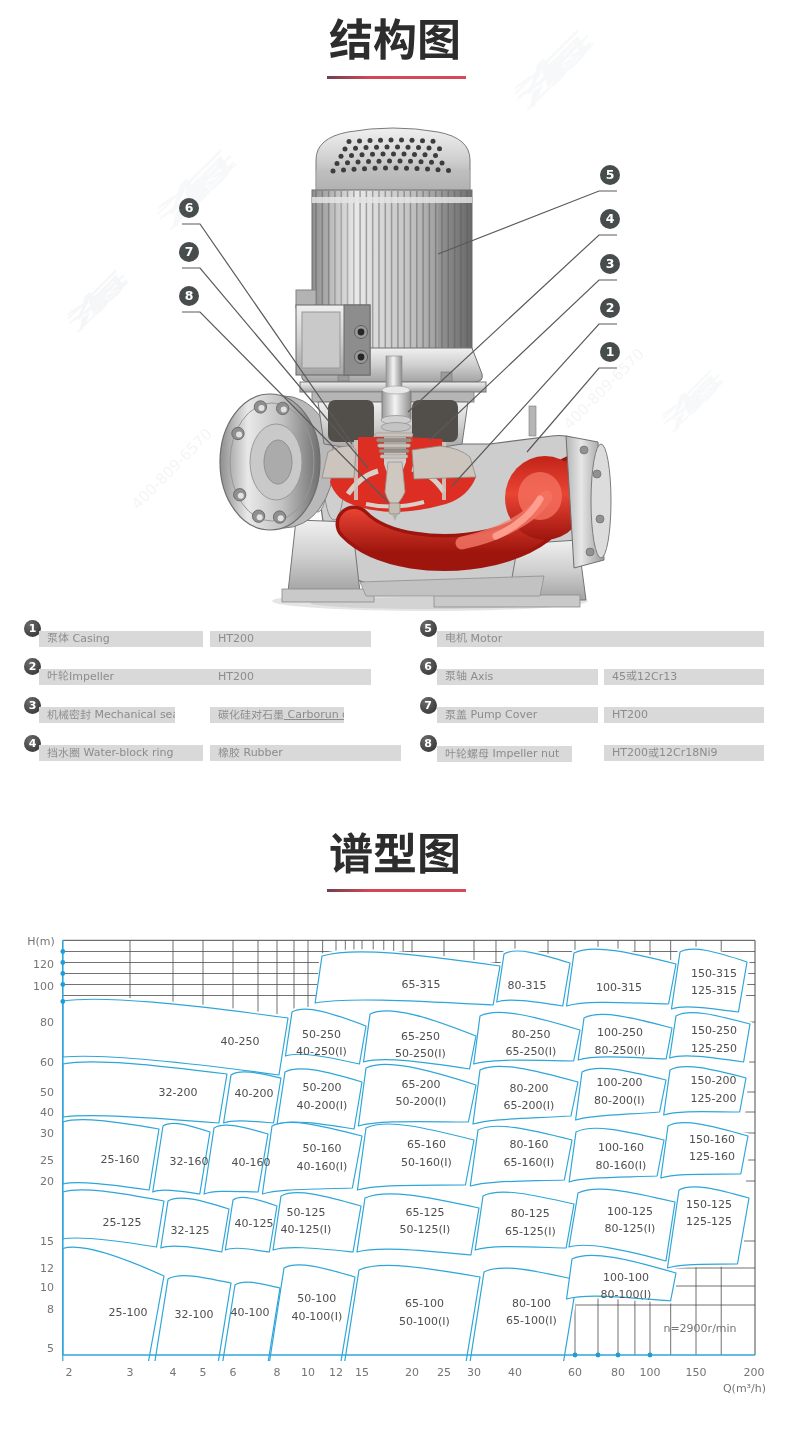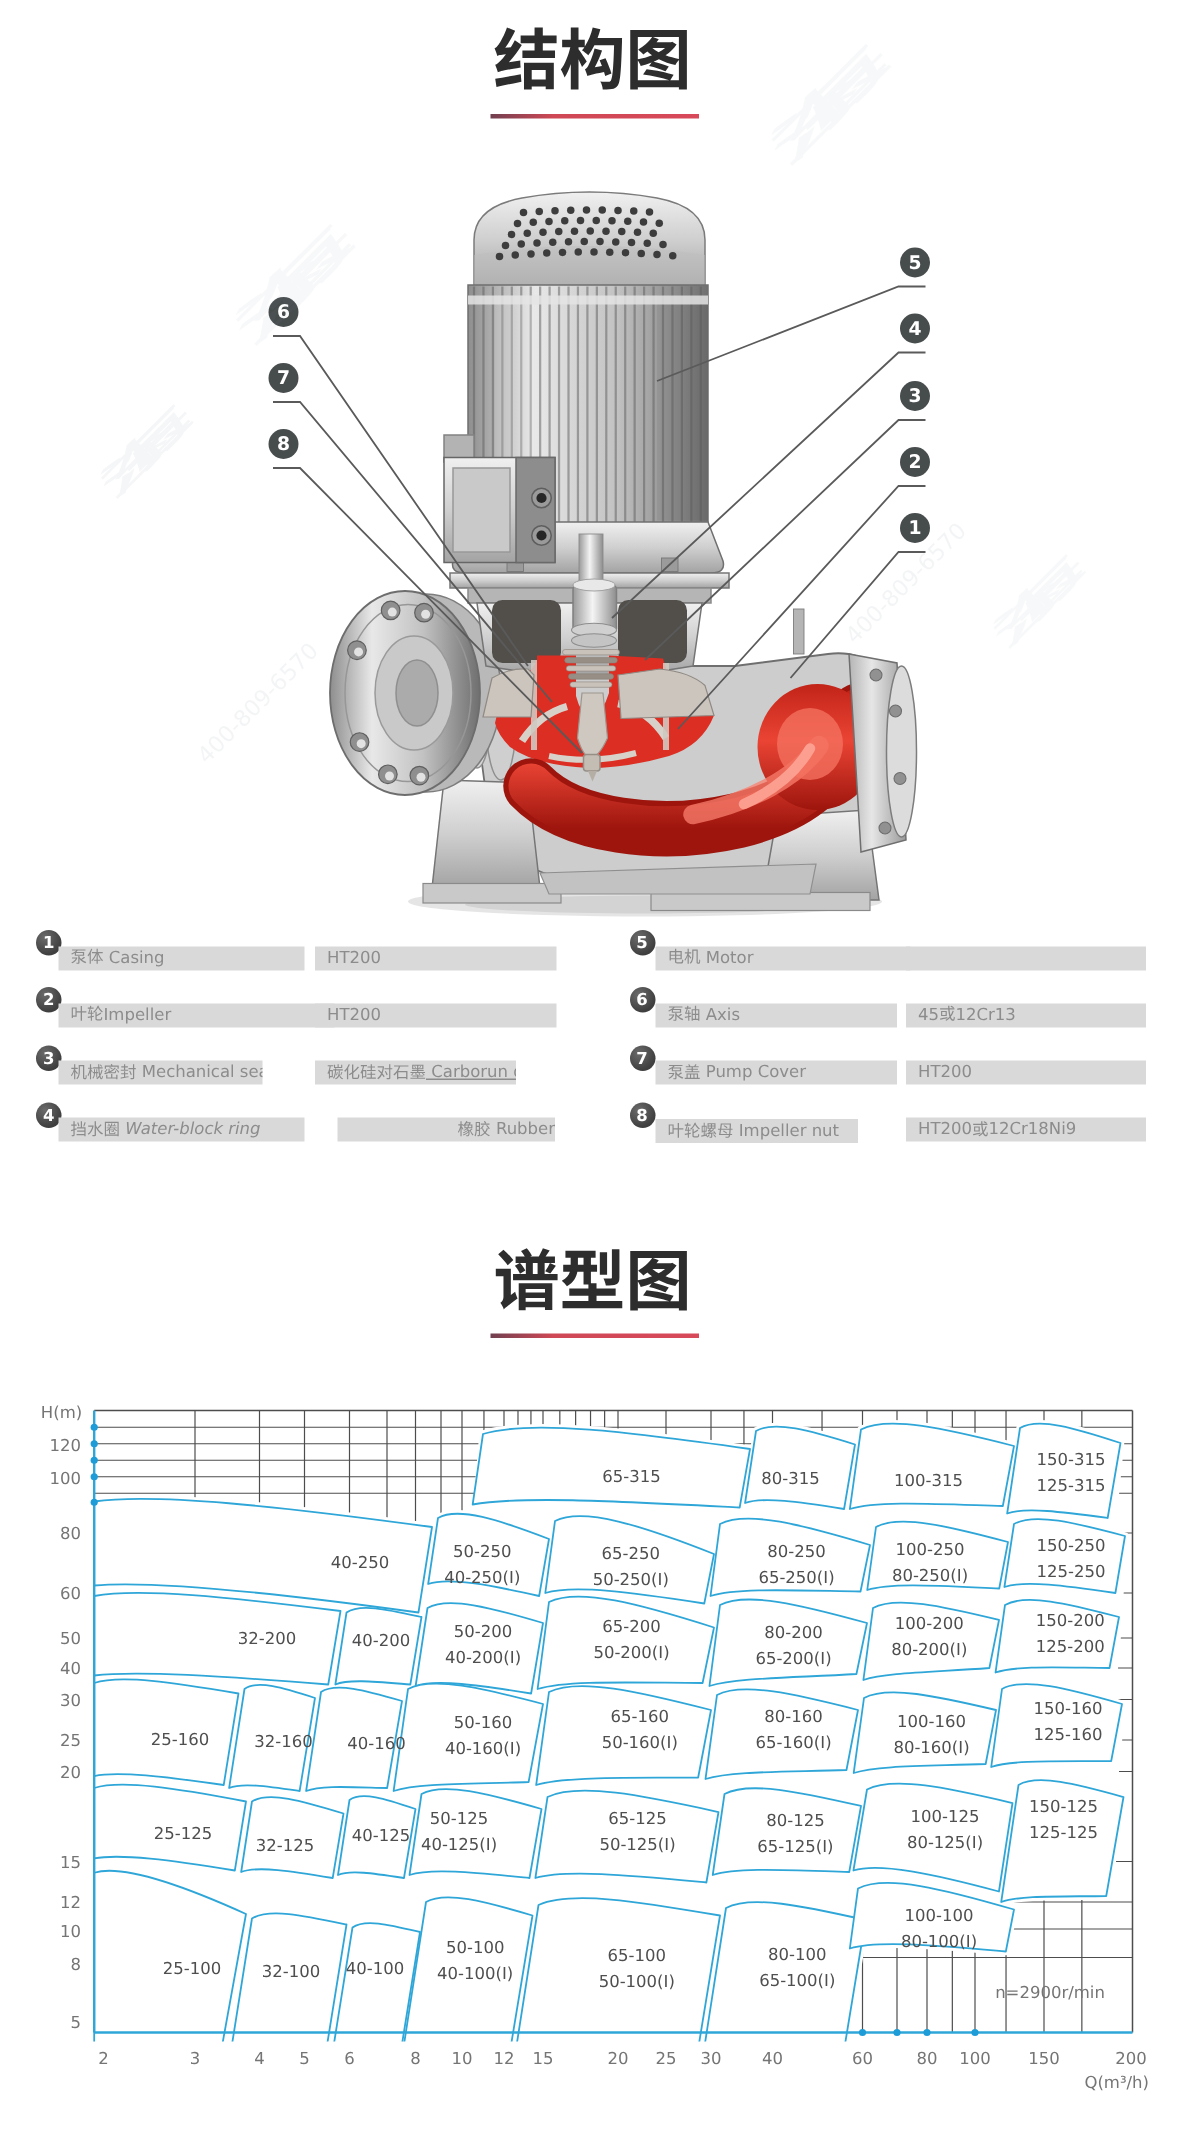--- a/index.html
+++ b/index.html
@@ -394,28 +394,28 @@
           </svg></span><span class="cjk" style="width: 1em;"><svg viewBox="0 0 1000 1000" preserveAspectRatio="none" style="width:100%">
             <path d="M390 854V924H961V854H720V687H923V618H720V488H646V618H445V687H646V854ZM423 391V461H946V391H722V247H909V179H722V42H648V179H460V247H648V391ZM50 93V162H176C148 315 103 456 31 552C44 571 61 616 66 634C85 609 103 582 119 552V914H184V834H382V401H185C211 326 232 245 247 162H421V93ZM184 469H317V767H184Z" fill="currentColor"></path>
           </svg></span><span class="cjk" style="width: 1em;"><svg viewBox="0 0 1000 1000" preserveAspectRatio="none" style="width:100%">
             <path d="M502 486C549 557 594 652 610 712L676 679C660 619 612 527 563 458ZM91 427C152 482 217 547 275 613C215 741 136 838 45 897C63 912 86 940 98 958C190 892 268 800 329 677C374 733 411 786 435 831L495 776C466 724 419 662 364 599C410 484 443 347 460 185L411 171L398 174H70V245H378C363 353 339 450 307 536C254 481 198 427 144 380ZM765 40V281H482V353H765V858C765 876 758 881 741 882C724 882 668 883 605 880C615 903 626 938 630 959C715 959 766 957 796 944C827 931 839 908 839 858V353H959V281H839V40Z" fill="currentColor"></path>
           </svg></span><span class="cjk" style="width: 1em;"><svg viewBox="0 0 1000 1000" preserveAspectRatio="none" style="width:100%">
             <path d="M66 116V189H353C293 368 182 557 25 674C41 688 65 715 77 731C140 684 195 626 244 561V960H320V890H796V958H876V452H317C367 368 408 278 439 189H936V116ZM320 818V524H796V818Z" fill="currentColor"></path>
           </svg></span><span class="cjk" style="width: 1em;"><svg viewBox="0 0 1000 1000" preserveAspectRatio="none" style="width:100%">
             <path d="M188 575C165 627 122 671 68 693L120 733C181 704 225 650 249 592ZM341 594C356 625 370 667 374 694L441 678C436 652 421 611 405 581ZM288 170C311 202 334 246 344 274L394 254C384 226 360 185 336 154ZM541 594C564 625 588 667 598 694L662 671C650 644 627 604 602 574ZM651 150C637 182 611 231 590 262L635 279C657 250 683 209 708 169ZM230 133H461V290H230ZM534 133H770V290H534ZM743 597C788 634 841 688 866 723L925 692C899 657 846 607 801 571H942V514H534V451H858V397H534V341H843V83H161V341H461V397H147V451H461V514H59V571H798ZM460 663V727H170V784H460V867H55V928H949V867H534V784H840V727H534V663Z" fill="currentColor"></path>
           </svg></span> Carborun dum</div>
       <div class="p-badge" style="left: 24px; top: 734.9px;">4</div>
-      <div class="p-cell" style="left: 39px; top: 745.4px; width: 164px; font-style: italic;"><span class="cjk" style="width: 1em;"><svg viewBox="0 0 1000 1000" preserveAspectRatio="none" style="width:100%">
+      <div class="p-cell" style="left: 39px; top: 745.4px; width: 164px;"><span class="cjk" style="width: 1em;"><svg viewBox="0 0 1000 1000" preserveAspectRatio="none" style="width:100%">
             <path d="M849 104C831 179 796 287 766 351L828 371C858 308 895 209 924 125ZM405 129C434 202 466 300 480 362L547 338C533 275 499 180 468 107ZM369 817V889H840V951H913V409H697V43H624V409H392V482H840V611H403V679H840V817ZM178 41V242H44V313H178V528C121 545 69 560 28 571L48 646L178 605V867C178 882 173 886 159 886C147 887 106 887 62 885C71 905 81 936 84 954C150 955 190 953 216 941C242 929 251 910 251 868V582L373 543L363 472L251 506V313H370V242H251V41Z" fill="currentColor"></path>
           </svg></span><span class="cjk" style="width: 1em;"><svg viewBox="0 0 1000 1000" preserveAspectRatio="none" style="width:100%">
             <path d="M71 296V372H317C269 570 166 721 39 804C57 815 87 844 100 862C241 762 358 574 407 312L358 293L344 296ZM817 228C768 296 689 385 623 447C592 395 564 340 542 284V42H462V858C462 875 456 879 440 880C424 881 372 881 314 879C326 902 339 939 343 961C420 961 469 959 500 945C530 932 542 908 542 857V435C633 616 763 774 919 856C932 834 957 803 975 787C854 731 745 627 660 503C730 444 819 353 885 276Z" fill="currentColor"></path>
           </svg></span><span class="cjk" style="width: 1em;"><svg viewBox="0 0 1000 1000" preserveAspectRatio="none" style="width:100%">
             <path d="M276 209C299 235 323 273 331 300L381 278C373 252 348 215 324 189ZM476 169C466 218 453 263 437 304H243V353H415C403 376 390 398 376 419H197V469H336C291 520 235 560 168 591C181 603 202 630 210 643C255 619 296 592 332 560V736C332 801 358 816 448 816C467 816 614 816 635 816C703 816 722 795 728 706C712 703 689 695 675 686C671 755 664 766 628 766C597 766 475 766 451 766C403 766 394 761 394 735V588H577C574 629 571 647 566 653C561 659 555 660 544 659C534 659 505 659 473 656C480 669 485 688 487 701C518 704 552 703 567 702C588 701 602 697 613 686C625 671 629 638 633 561C633 553 633 539 633 539H355C377 517 398 494 416 469H594C635 540 710 605 787 639C797 623 816 600 831 589C764 566 702 521 660 469H808V419H450C462 398 473 376 484 353H770V304H665C683 275 702 238 720 204L661 187C649 221 625 270 606 304H503C518 265 530 222 539 177ZM82 81V959H153V919H847V959H920V81ZM153 856V146H847V856Z" fill="currentColor"></path>
           </svg></span> Water-block ring</div>
-      <div class="p-cell" style="left: 225px; top: 745.4px; width: 145px; text-align: right;"><span class="cjk" style="width: 1em;"><svg viewBox="0 0 1000 1000" preserveAspectRatio="none" style="width:100%">
+      <div class="p-cell" style="left: 210px; top: 745.4px; width: 191px;"><span class="cjk" style="width: 1em;"><svg viewBox="0 0 1000 1000" preserveAspectRatio="none" style="width:100%">
             <path d="M712 160C698 188 681 218 664 242H478C502 215 522 188 541 160ZM180 40V233H50V303H173C146 439 89 599 30 683C43 701 62 734 70 756C110 692 149 591 180 485V959H249V436C276 481 306 535 320 563L364 509C348 483 275 380 249 348V303H335C348 315 361 333 369 345C385 332 401 319 416 306V464H558C516 505 452 546 354 579C368 591 386 610 394 622C474 594 533 562 576 527C590 542 602 558 612 575C544 630 424 689 332 717C344 729 360 752 368 767C453 734 562 676 636 621C642 637 647 652 652 668C578 743 442 821 331 856C344 869 360 891 368 906C466 869 583 799 663 729C671 797 658 856 636 876C623 891 607 894 587 894C570 894 543 893 514 890C526 907 532 934 533 953C557 954 582 955 600 955C638 954 661 947 686 921C729 884 746 773 717 663L761 637C797 739 857 844 919 902C930 884 953 860 969 848C905 799 842 703 807 609C843 586 879 561 908 537L869 490C824 527 755 574 698 608C680 565 653 523 617 489L638 464H903V242H740C765 207 789 165 806 129L759 98L748 102H576L603 48L532 35C499 114 433 211 338 284V233H249V40ZM480 299H635C633 329 626 366 603 406H480ZM695 299H836V406H672C689 367 694 330 695 299Z" fill="currentColor"></path>
           </svg></span><span class="cjk" style="width: 1em;"><svg viewBox="0 0 1000 1000" preserveAspectRatio="none" style="width:100%">
             <path d="M534 283C499 353 434 438 370 492C386 503 410 523 422 537C489 478 557 393 602 313ZM730 317C796 382 869 473 901 533L957 489C924 430 849 342 784 278ZM103 88V445C103 591 98 790 31 931C49 937 78 954 92 965C135 871 155 748 163 631H296V868C296 880 292 883 281 884C271 884 238 885 203 884C212 902 222 933 224 952C278 952 311 951 335 938C357 927 365 906 365 869V88ZM169 156H296V322H169ZM169 390H296V562H167C168 521 169 481 169 445ZM595 61C624 99 655 151 667 187H414V257H934V187H673L740 158C726 124 694 73 662 35ZM775 461C752 545 715 620 665 685C613 620 572 545 544 463L479 481C513 578 558 666 616 740C549 808 465 864 364 906C379 920 402 946 411 962C511 918 595 863 663 795C731 866 812 922 907 958C919 938 941 907 958 892C863 860 781 807 713 739C773 665 817 579 846 479Z" fill="currentColor"></path>
           </svg></span> Rubber</div>
       <div class="p-badge" style="left: 419.5px; top: 620px;">5</div>
       <div class="p-cell" style="left: 437px; top: 630.5px; width: 170px;"><span class="cjk" style="width: 1em;"><svg viewBox="0 0 1000 1000" preserveAspectRatio="none" style="width:100%">
             <path d="M452 472V616H204V472ZM531 472H788V616H531ZM452 402H204V259H452ZM531 402V259H788V402ZM126 185V751H204V689H452V795C452 912 485 943 597 943C622 943 791 943 818 943C925 943 949 890 962 738C939 732 907 718 887 704C880 834 870 867 814 867C778 867 632 867 602 867C542 867 531 855 531 797V689H865V185H531V42H452V185Z" fill="currentColor"></path>
           </svg></span><span class="cjk" style="width: 1em;"><svg viewBox="0 0 1000 1000" preserveAspectRatio="none" style="width:100%">
             <path d="M498 97V418C498 573 484 772 349 912C366 921 395 946 406 960C550 812 571 585 571 418V168H759V812C759 898 765 916 782 931C797 944 819 950 839 950C852 950 875 950 890 950C911 950 929 946 943 936C958 926 966 909 971 880C975 855 979 781 979 724C960 718 937 706 922 692C921 759 920 812 917 835C916 858 913 867 907 873C903 878 895 880 887 880C877 880 865 880 858 880C850 880 845 878 840 874C835 870 833 851 833 818V97ZM218 40V254H52V326H208C172 465 99 621 28 705C40 723 59 753 67 773C123 704 177 591 218 474V959H291V500C330 550 377 612 397 646L444 584C421 558 326 451 291 416V326H439V254H291V40Z" fill="currentColor"></path>
           </svg></span> Motor</div>

